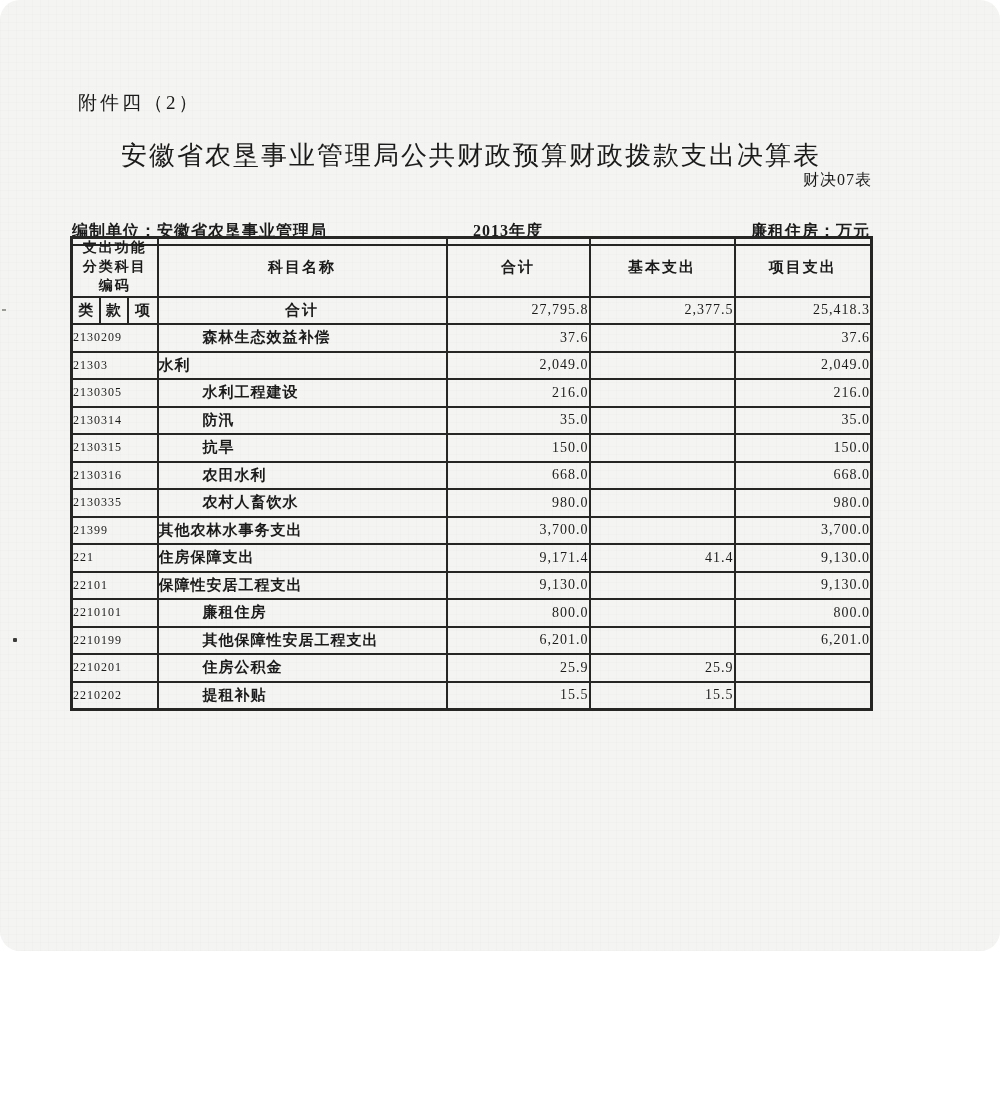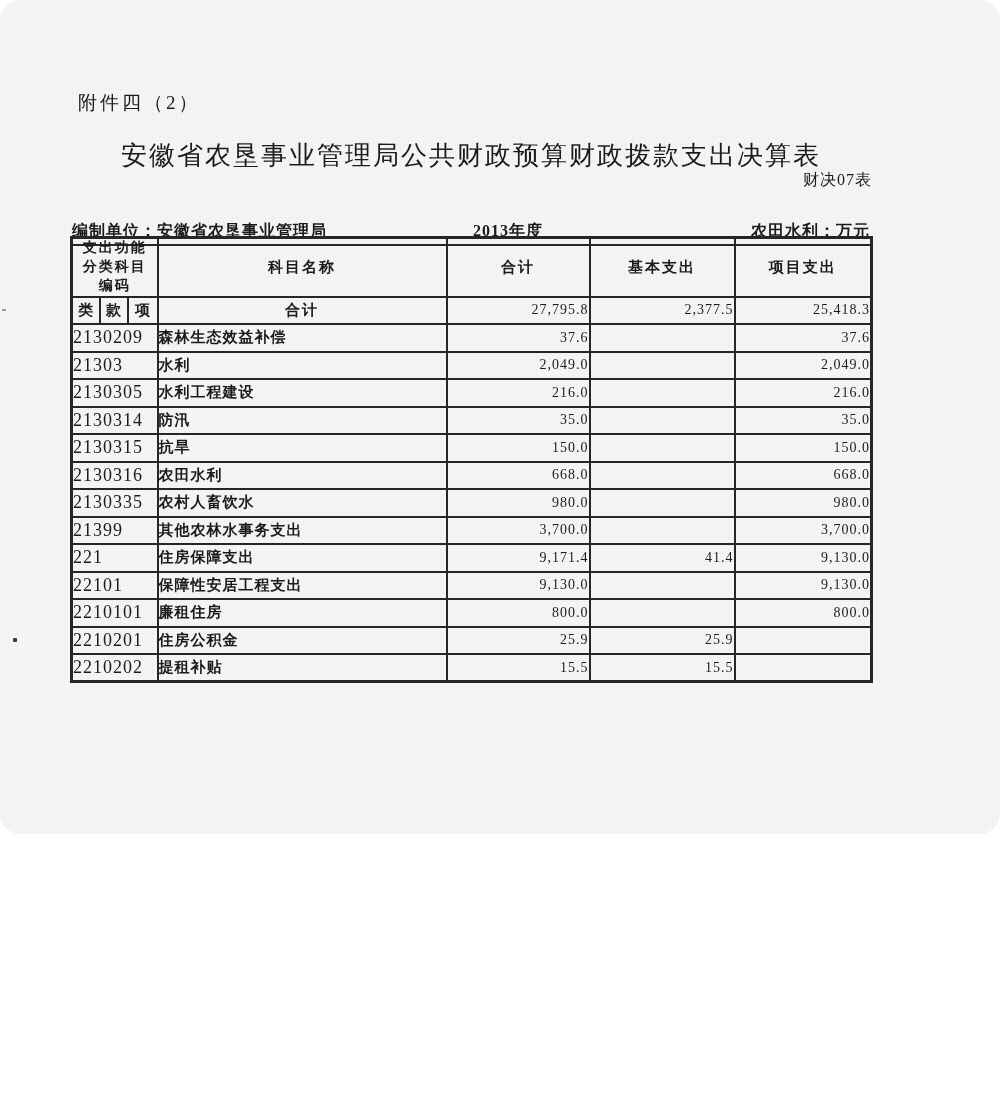--- a/index.html
+++ b/index.html
@@ -1,18 +1,18 @@
 <!DOCTYPE html>
 <html><head>
 <meta charset="utf-8">
 <style>
   html,body { margin:0; padding:0; }
   .page {
     position:relative;
-    width:1000px; height:834px;
+    width:1000px; height:951px;
     background-color:#f4f4f2;
     background-image:
       repeating-linear-gradient(0deg,  rgba(0,0,0,0.012) 0 1px, transparent 1px 8px),
       repeating-linear-gradient(90deg, rgba(0,0,0,0.012) 0 1px, transparent 1px 8px);
     font-family:"Liberation Serif","DejaVu Serif",serif;
     color:#1b1b1b;
     overflow:hidden;
     border-radius:20px;
   }
   .attachment {
@@ -47,42 +47,42 @@
     border:2px solid #262624;
     padding:0; overflow:hidden; white-space:nowrap;
   }
   table.budget { border:3px solid #262624; }
   th.code-group { font-size:14px; line-height:1.35; font-weight:bold; text-align:center; }
   tr.head-row   { height:58px; }
   tr.head-row th { font-weight:bold; letter-spacing:2px; }
   tr.body-row   { height:27.5px; }
   td.sub-col    { text-align:center; font-weight:bold; font-size:15px; }
   td.total-name { text-align:center; font-weight:bold; letter-spacing:2px; }
-  td.code-cell  { text-align:left; padding-left:5px; letter-spacing:1px; font-size:18px; }
+  td.code-cell  { text-align:left; padding-left:5px; letter-spacing:1px; font-size:12px; }
   td.name-cell  { text-align:left; padding-left:8px; font-weight:600; letter-spacing:1px; }
-  td.name-cell.indent { }
+  td.name-cell.indent { padding-left:44px; }
   td.num        { text-align:right; padding-right:7px; letter-spacing:1px; font-size:14px; }
   .speck-a { position:absolute; left:13px; top:638px; width:4px; height:4px; background:#3c3c3c; border-radius:1px; }
   .speck-b { position:absolute; left:2px;  top:309px; width:4px; height:2px; background:#9a9a96; }
 </style>
 </head>
 <body>
 
 <div class="page">
 
   <div class="attachment">附件四（2）</div>
 
   <div class="doc-title">安徽省农垦事业管理局公共财政预算财政拨款支出决算表</div>
 
   <div class="form-no">财决07表</div>
 
   <div class="info-row">
     <span class="info-prepared"><span>编制单位：</span><span>安徽省农垦事业管理局</span></span>
     <span class="info-period">2013年度</span>
-    <span class="info-unit">农田水利：万元</span>
+    <span class="info-unit">廉租住房：万元</span>
   </div>
 
   <table class="budget">
     <colgroup>
       <col style="width:28px">
         <col style="width:28px">
         <col style="width:30px">
       <col style="width:289px">
         <col style="width:143px">
         <col style="width:145px">
@@ -182,20 +182,27 @@
     <td class="num">9,130.0</td>
   </tr>
         <tr class="body-row">
     <td class="code-cell" colspan="3">2210101</td>
     <td class="name-cell indent">廉租住房</td>
     <td class="num">800.0</td>
     <td class="num"></td>
     <td class="num">800.0</td>
   </tr>
         <tr class="body-row">
+    <td class="code-cell" colspan="3">2210199</td>
+    <td class="name-cell indent">其他保障性安居工程支出</td>
+    <td class="num">6,201.0</td>
+    <td class="num"></td>
+    <td class="num">6,201.0</td>
+  </tr>
+        <tr class="body-row">
     <td class="code-cell" colspan="3">2210201</td>
     <td class="name-cell indent">住房公积金</td>
     <td class="num">25.9</td>
     <td class="num">25.9</td>
     <td class="num"></td>
   </tr>
         <tr class="body-row">
     <td class="code-cell" colspan="3">2210202</td>
     <td class="name-cell indent">提租补贴</td>
     <td class="num">15.5</td>

